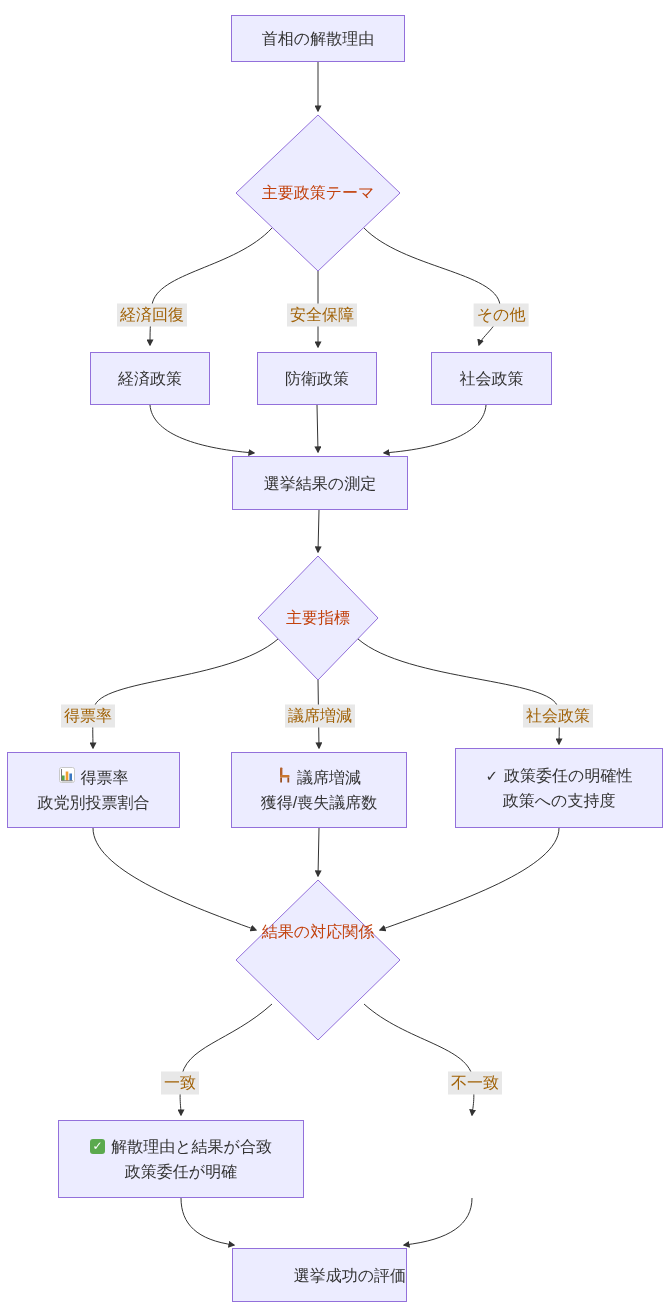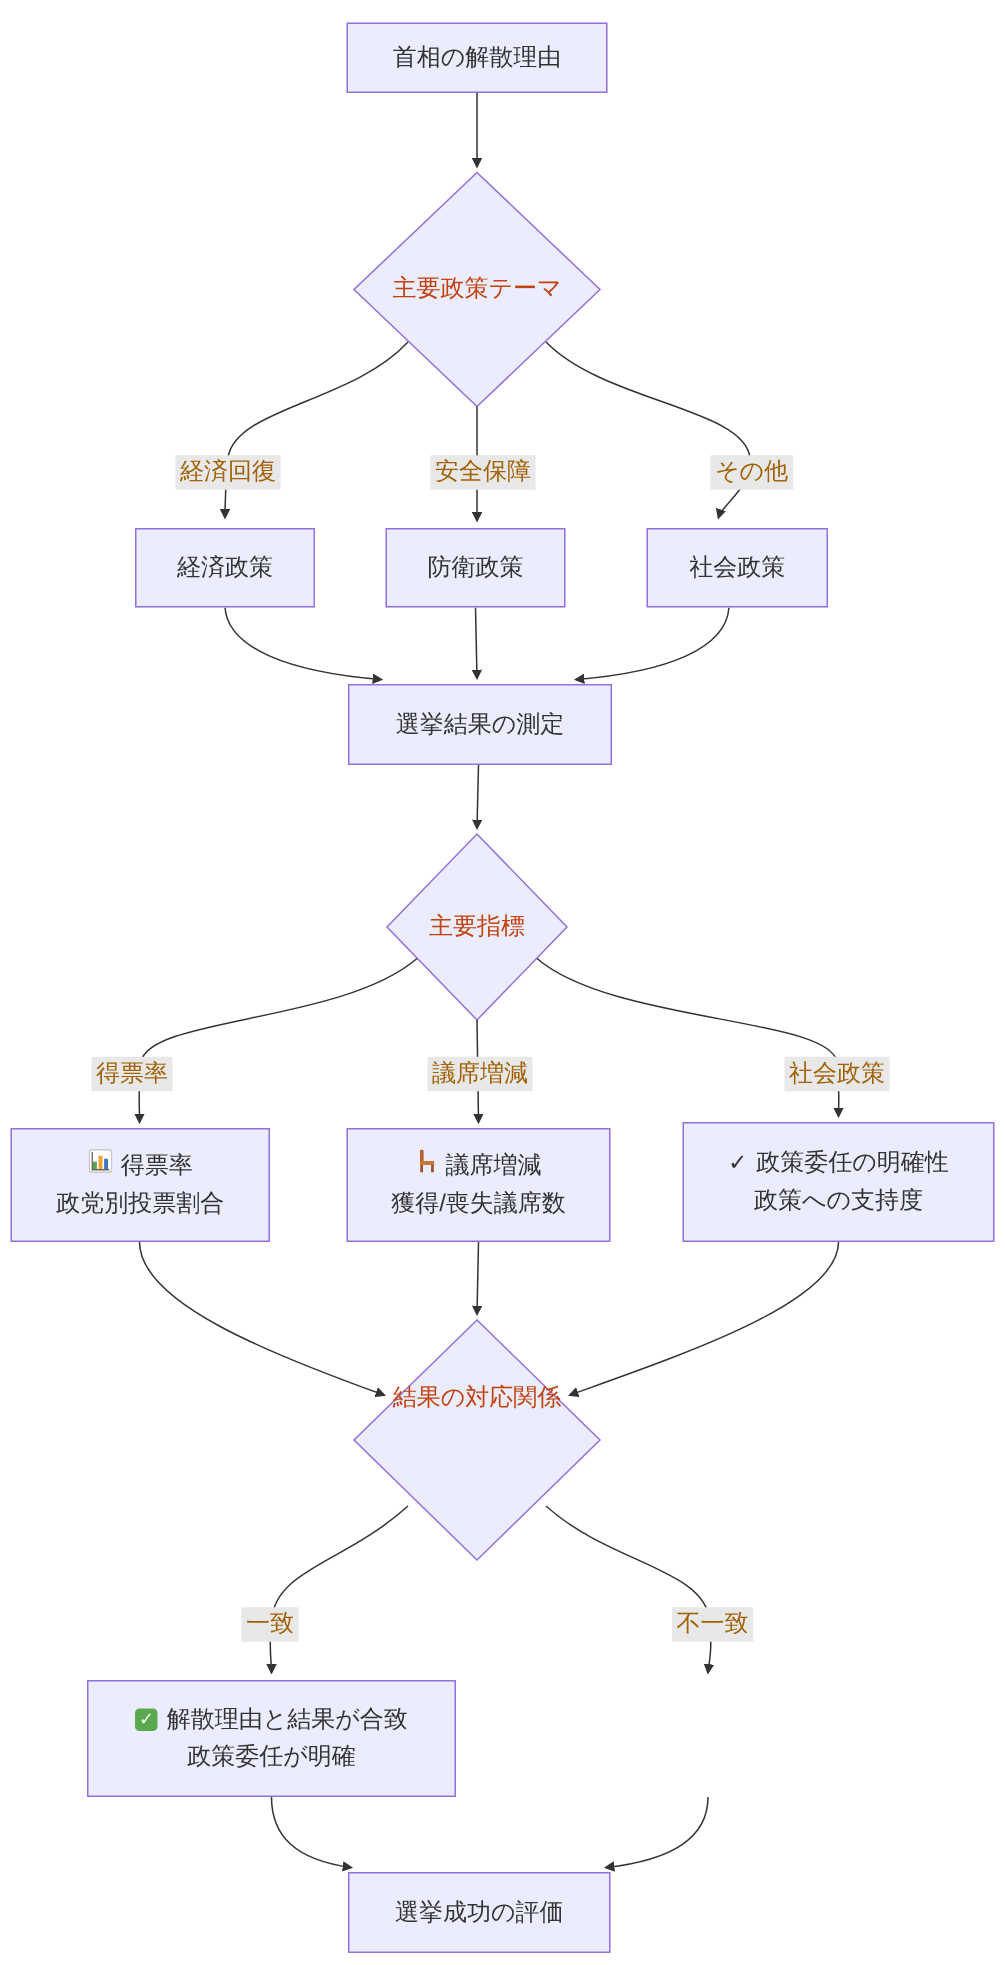--- a/index.html
+++ b/index.html
@@ -131,21 +131,21 @@
 
   <div class="node" style="left:58px;top:1120px;width:246px;height:78px;">
     <div class="row">
       <span class="ic check-btn">✓</span>
       <span>解散理由と結果が合致</span>
     </div>
     <div>政策委任が明確</div>
   </div>
 
 
-  <div class="node" style="left:232px;top:1248px;width:175px;height:54px;">
+  <div class="node" style="left:232px;top:1248px;width:175px;height:54px;align-items:flex-end;">
     <span>選挙成功の評価</span>
   </div>
 
   <div class="diamond-label" style="left:318px;top:193px;">主要政策テーマ</div>
   <div class="diamond-label" style="left:318px;top:618px;">主要指標</div>
   <div class="diamond-label" style="left:318px;top:932px;">結果の対応関係</div>
 
   <div class="edge-label" style="left:152px;top:315px;">経済回復</div>
   <div class="edge-label" style="left:322px;top:315px;">安全保障</div>
   <div class="edge-label" style="left:501px;top:315px;text-align:right;">その他</div>

